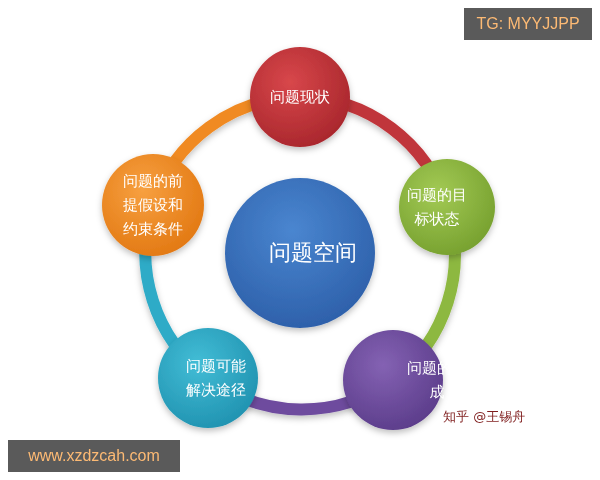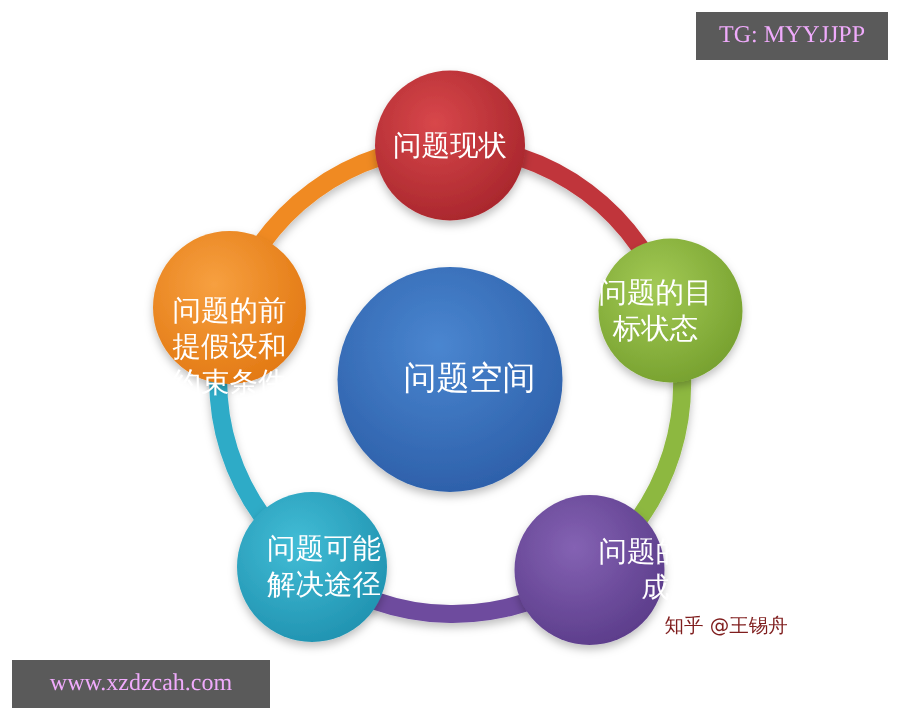--- a/index.html
+++ b/index.html
@@ -1,22 +1,22 @@
 <!DOCTYPE html>
 <html><head>
 <meta charset="utf-8">
 <style>
   html, body { margin:0; padding:0; }
   body { width:600px; height:480px; background:#ffffff; position:relative; overflow:hidden;
          font-family:"DejaVu Sans", sans-serif; }
   svg.diagram { position:absolute; left:0; top:0; }
-  .node-label { position:absolute; color:#ffffff; text-align:center; font-size:19px; line-height:24px;
+  .node-label { position:absolute; color:#ffffff; text-align:center; font-size:15px; line-height:24px;
                 display:flex; align-items:center; justify-content:center; white-space:pre-line; }
   .center-label { font-size:22px; }
-  .tag { position:absolute; background:#5a5a5a; color:#f0abfc; font-family:Liberation Serif, serif;
+  .tag { position:absolute; background:#5a5a5a; color:#fdba74; font-family:Liberation Sans, sans-serif;
          font-size:16px; display:flex; align-items:center; justify-content:center; }
   .wm { position:absolute; color:#7f1d1d; font-size:13px; }
 </style>
 </head>
 <body>
 
 <svg class="diagram" width="600" height="480" viewBox="0 0 600 480">
   <defs>
     <radialGradient id="gRed" cx="40%" cy="35%" r="70%">
         <stop offset="0" stop-color="#d8474b"></stop>
@@ -64,19 +64,19 @@
 </svg>
 
 <div class="node-label center-label" style="left:225px;top:228px;width:176px;height:50px;">问题空间</div>
 <div class="node-label" style="left:250px;top:72px;width:100px;height:50px;">问题现状</div>
 <div class="node-label" style="left:399px;top:182px;width:76px;height:50px;">问题的目
 标状态</div>
 <div class="node-label" style="left:343px;top:355px;width:100px;height:50px;padding-left:44px;">问题的组
 成</div>
 <div class="node-label" style="left:158px;top:353px;width:116px;height:50px;">问题可能
 解决途径</div>
-<div class="node-label" style="left:103px;top:168px;width:100px;height:74px;margin-top:26px;">问题的前
+<div class="node-label" style="left:103px;top:168px;width:100px;height:74px;">问题的前
 提假设和
 约束条件</div>
 
 <div class="wm" style="left:443px;top:408px;">知乎 @王锡舟</div>
 <div class="tag" style="left:464px;top:8px;width:128px;height:32px;">TG: MYYJJPP</div>
 <div class="tag" style="left:8px;top:440px;width:172px;height:32px;">www.xzdzcah.com</div>
 
 </body></html>

